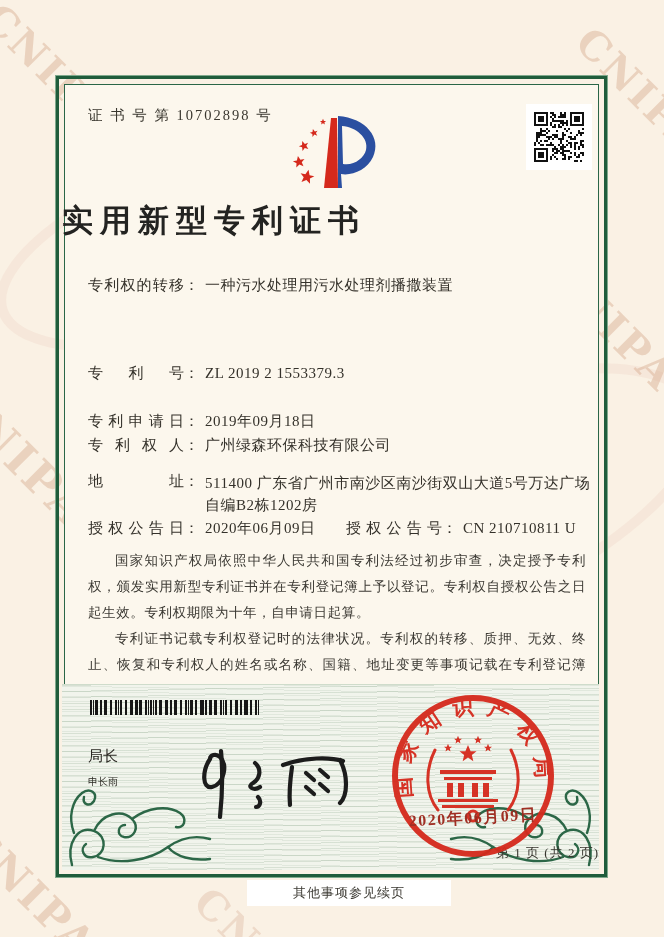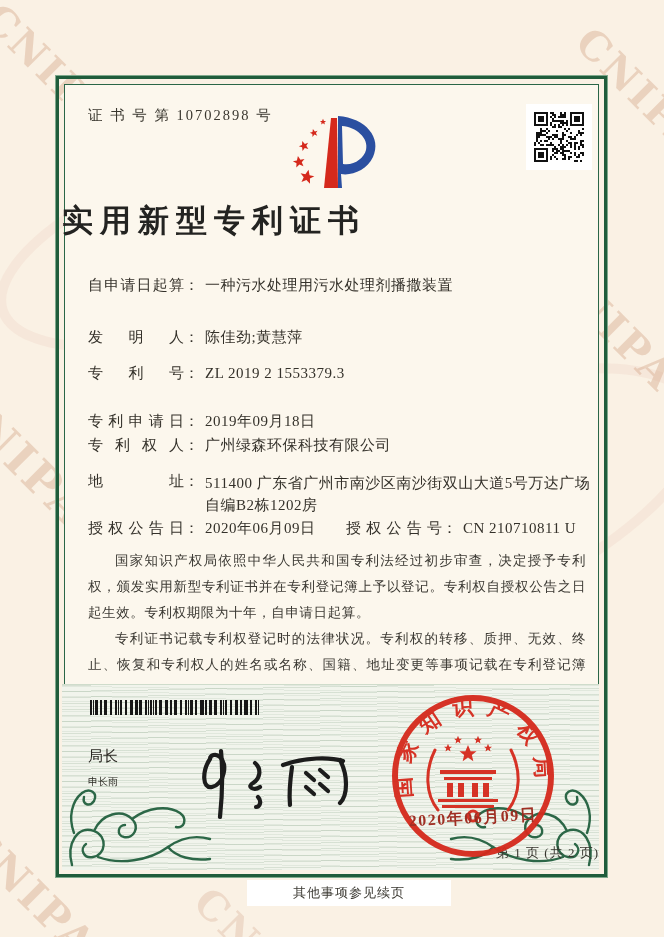--- a/index.html
+++ b/index.html
@@ -318,24 +318,21 @@
             <rect x="40" y="48" width="2" height="2"></rect>
             <rect x="42" y="48" width="2" height="2"></rect>
             <rect x="46" y="48" width="2" height="2"></rect>
           </g>
       </svg>
     </div>
 
     <div class="title">实用新型专利证书</div>
 
     <div class="row r-name">
-      <span class="flabel">自申请日起算</span><span>：</span><span class="fval">一种污水处理用污水处理剂播撒装置</span>
-    </div>
-    <div class="row r-inv">
-      <span class="flabel">发明人</span><span>：</span><span class="fval">陈佳劲;黄慧萍</span>
+      <span class="flabel">专利权的转移</span><span>：</span><span class="fval">一种污水处理用污水处理剂播撒装置</span>
     </div>
     <div class="row r-pno">
       <span class="flabel">专利号</span><span>：</span><span class="fval">ZL 2019 2 1553379.3</span>
     </div>
     <div class="row r-fil">
       <span class="flabel">专利申请日</span><span>：</span><span class="fval">2019年09月18日</span>
     </div>
     <div class="row r-pat">
       <span class="flabel">专利权人</span><span>：</span><span class="fval">广州绿森环保科技有限公司</span>
     </div>

